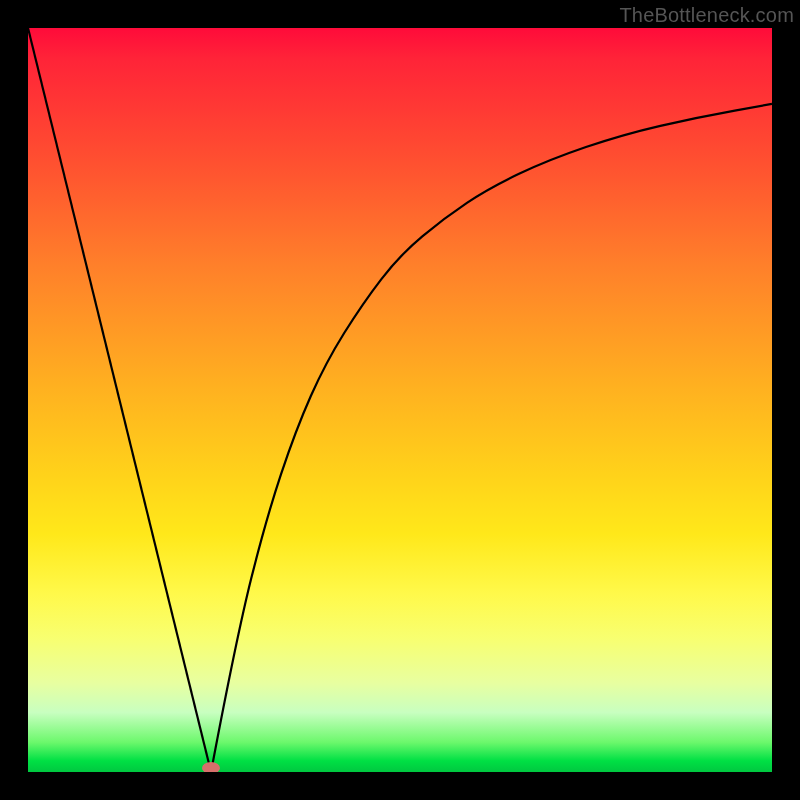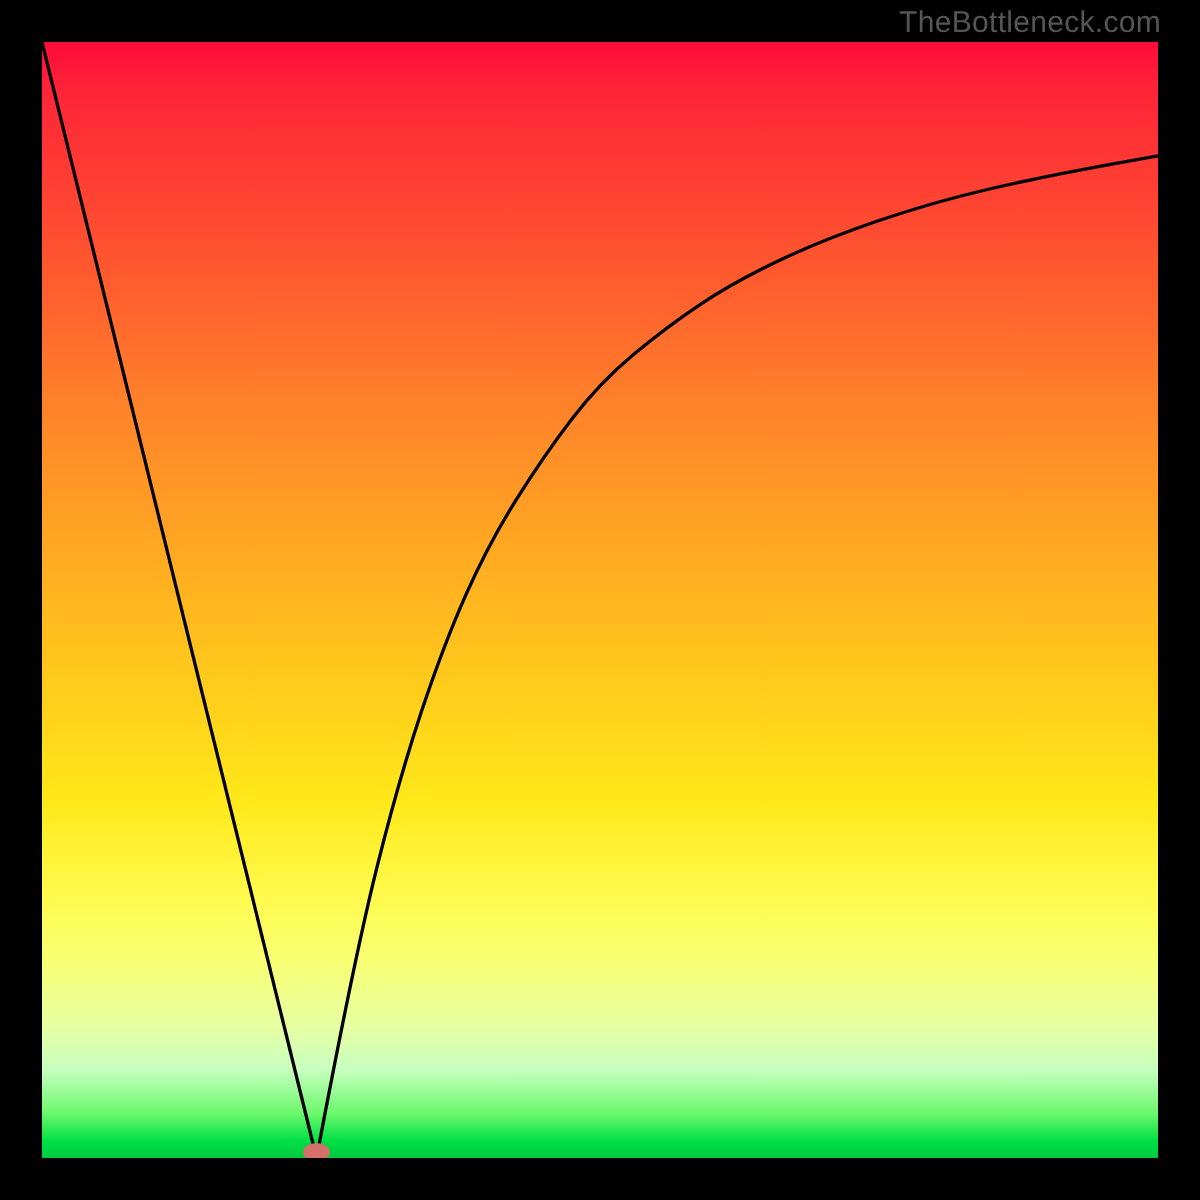--- a/index.html
+++ b/index.html
@@ -44,21 +44,21 @@
       #e8ffa0 88%,
       #c8ffc0 92%,
       #6cf86c 96%,
       #00e044 98.5%,
       #00c840 100%
     );
   }
   .watermark {
     position: absolute;
     top: 4px;
-    right: 26px;
+    right: 6px;
     color: #555;
     font-size: 20px;
     font-weight: 400;
     letter-spacing: 0.2px;
     z-index: 5;
   }
   svg.curve {
     position: absolute;
     inset: 0;
     width: 100%;

